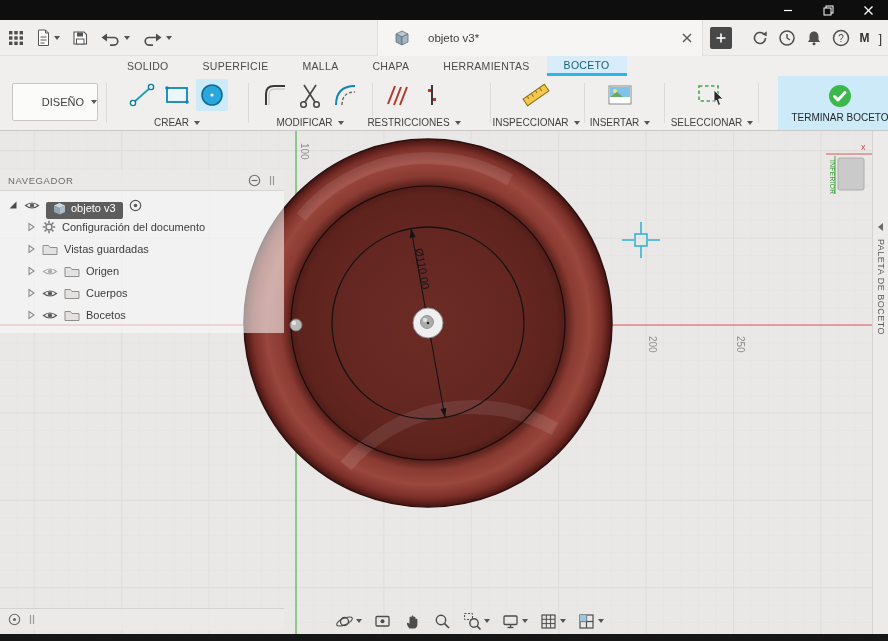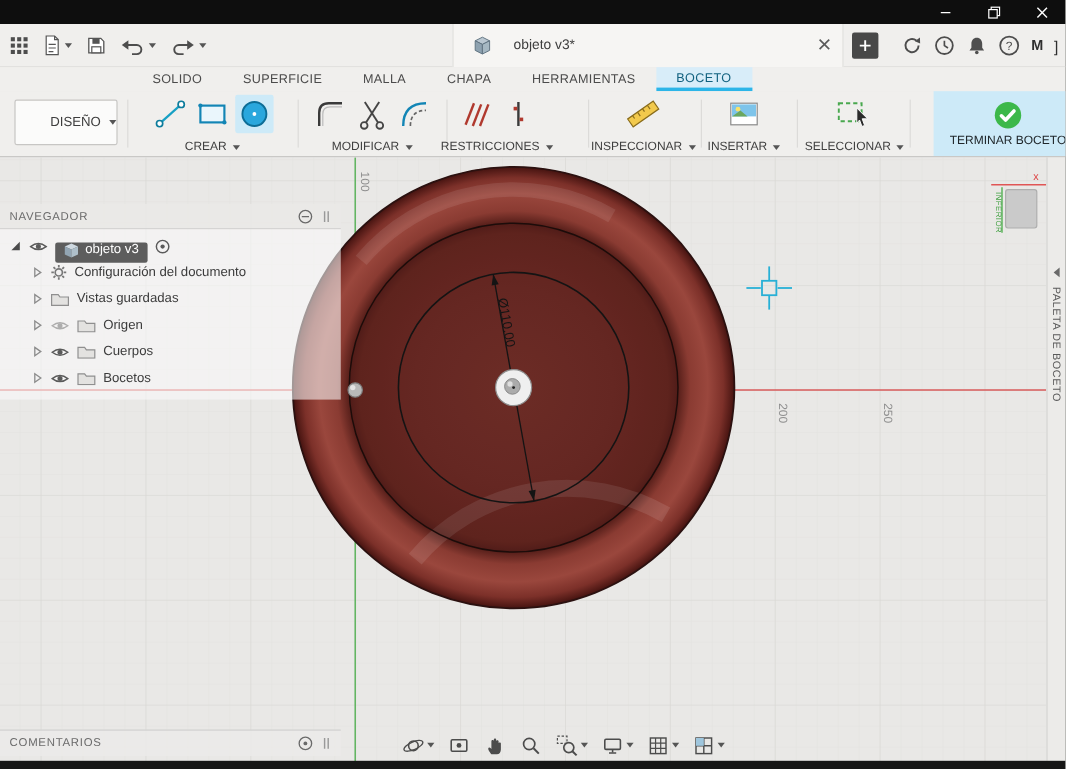--- a/index.html
+++ b/index.html
@@ -553,21 +553,20 @@
         </svg>
         <svg width="16" height="12">
           <path d="M1 2.5 h5.5 l1.5 2 h7 v7 h-14 z" fill="#e3e2e0" stroke="#8f8f8f" stroke-width="1"></path>
         </svg>
         <span>Bocetos</span>
       </div>
     </div>
   </div>
 
   <div class="comments">
-    <span class="panel-title">COMENTARIOS</span>
     <span class="hicons">
       <svg width="13" height="13">
         <circle cx="6.5" cy="6.5" r="5.2" fill="none" stroke="#6a6a6a" stroke-width="1.1"></circle>
         <circle cx="6.5" cy="6.5" r="1.6" fill="#6a6a6a"></circle>
       </svg>
       <svg width="8" height="11">
         <line x1="2.5" y1="1" x2="2.5" y2="10" stroke="#999" stroke-width="1.2"></line>
         <line x1="5.5" y1="1" x2="5.5" y2="10" stroke="#999" stroke-width="1.2"></line>
       </svg>
     </span>

